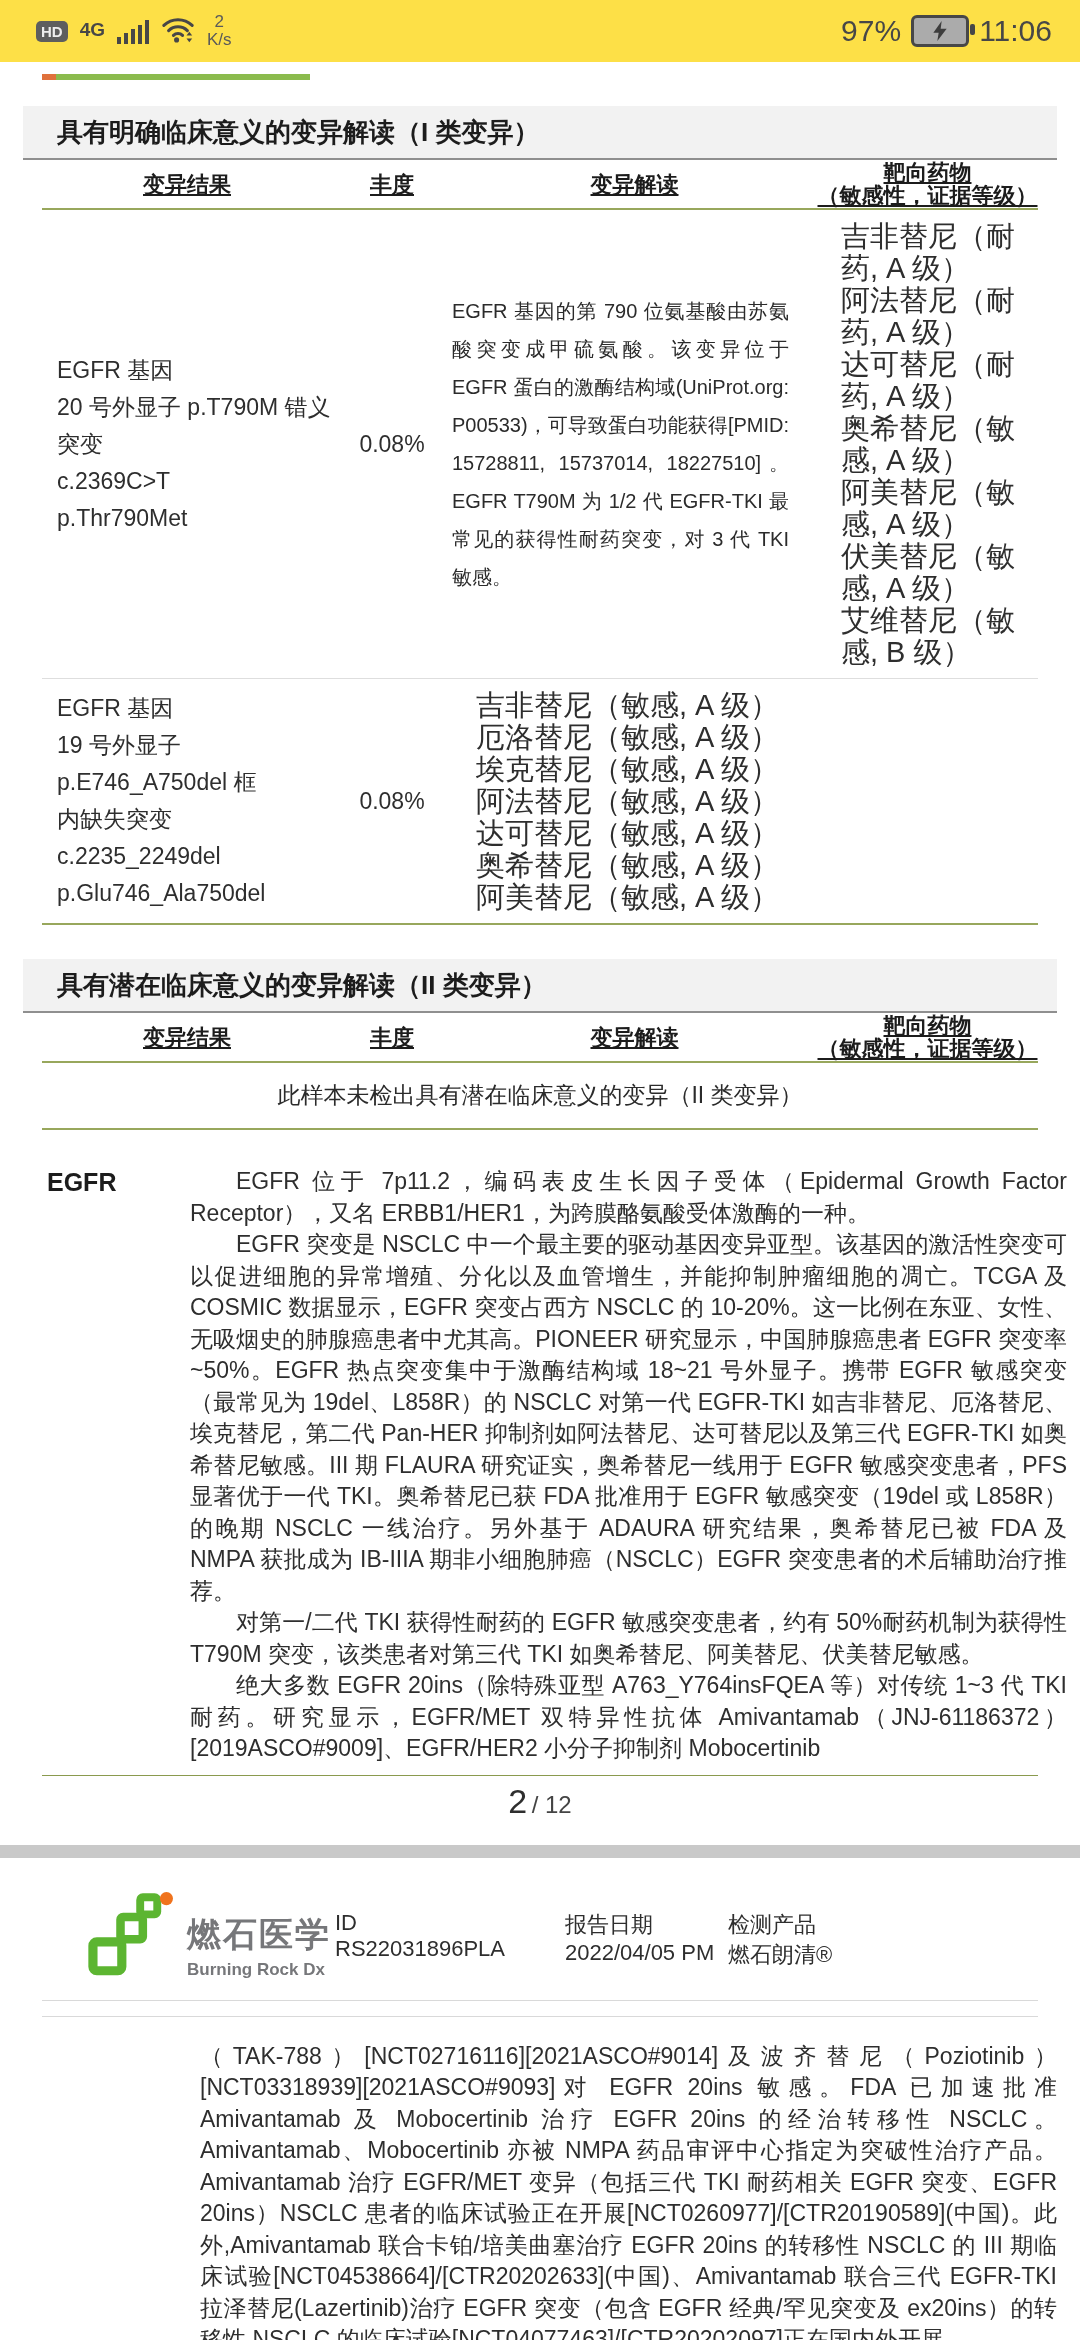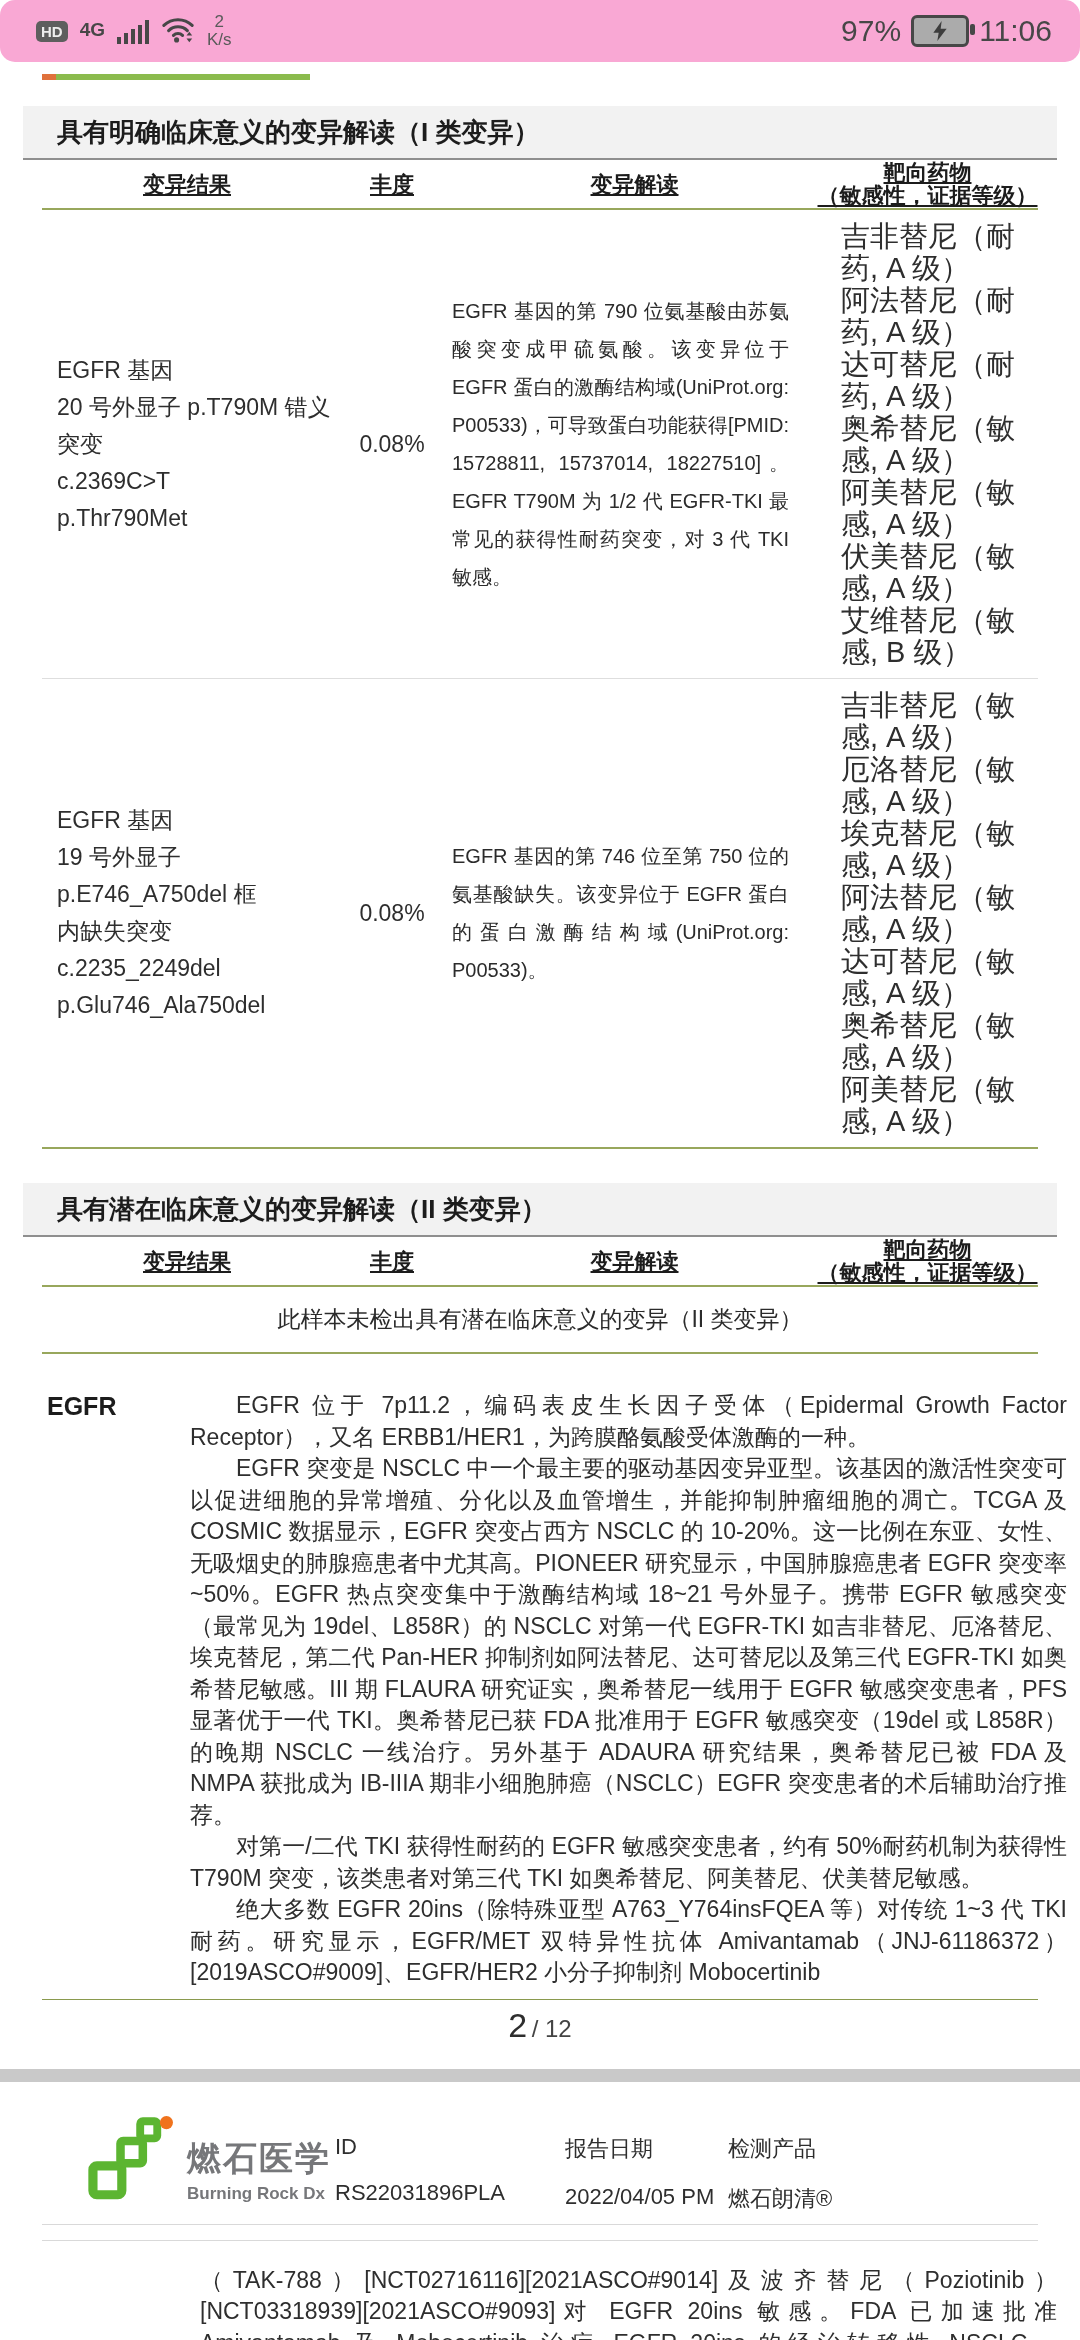--- a/index.html
+++ b/index.html
@@ -3,22 +3,22 @@
 <meta charset="utf-8">
 <style>
   html,body{margin:0;padding:0;}
   body{
     width:1080px;height:2340px;overflow:hidden;background:#ffffff;
     font-family:"Liberation Sans","DejaVu Sans",sans-serif;color:#2e2e2e;
     position:relative;
   }
   
   .status-bar{
-    height:62px;background:#f9a8d4;display:flex;align-items:center;
-    justify-content:space-between;padding:0 28px 0 36px;box-sizing:border-box;color:#474747;border-radius:15px;
+    height:62px;background:#fde047;display:flex;align-items:center;
+    justify-content:space-between;padding:0 28px 0 36px;box-sizing:border-box;color:#474747;
   }
   .sb-left{display:flex;align-items:center;gap:12px;}
   .hd-badge{background:#5e5e5e;color:#ededed;font-size:15px;font-weight:bold;
     border-radius:5px;padding:3px 5px;line-height:1;}
   .net-label{font-size:19px;font-weight:bold;align-self:flex-start;margin-top:6px;}
   .signal-bars{display:flex;align-items:flex-end;gap:3px;height:26px;}
   .signal-bars i{display:block;width:4px;background:#474747;}
   .speed{display:flex;flex-direction:column;align-items:center;font-size:17px;line-height:18px;color:#5a5a5a;}
   .sb-right{display:flex;align-items:center;gap:10px;justify-content:flex-end;}
   .batt-pct{font-size:30px;}
@@ -67,21 +67,21 @@
   .page-num .big{font-size:34px;color:#2e2e2e;}
   .page-num .small{font-size:24px;color:#444;}
   .page-gap{height:13px;background:#c9c9c9;margin-top:24px;}
   
   .p3-head{position:relative;height:128px;}
   .logo{position:absolute;left:85px;top:34px;display:flex;align-items:flex-end;gap:10px;}
   .logo-text .cn{font-size:34px;font-weight:600;color:#76777a;letter-spacing:2px;}
   .logo-text .en{font-size:17px;font-weight:bold;color:#76777a;margin-top:2px;}
   .meta-item{position:absolute;top:52px;}
   .meta-item .lab{font-size:22px;color:#2e2e2e;}
-  .meta-item .val{font-size:22px;color:#2e2e2e;margin-top:20px;}
+  .meta-item .val{font-size:22px;color:#2e2e2e;}
   .m1{left:335px;}.m2{left:565px;}.m3{left:728px;}
   .rule{margin:0 42px;border-top:1px solid #d9d9d9;}
   .rule1{margin-top:14px;}
   .rule2{margin-top:15px;}
   .p3-body{margin:24px 23px 0 200px;}
 </style>
 </head>
 <body>
 
 <header class="status-bar">
@@ -156,21 +156,20 @@
 艾维替尼（敏感, B 级）</div>
     </div>
 
     <div class="grid row green-bottom">
       <div class="cell-variant">EGFR 基因
 19 号外显子 p.E746_A750del 框
 内缺失突变
 c.2235_2249del
 p.Glu746_Ala750del</div>
       <div class="cell-abn">0.08%</div>
-      <div class="cell-interp">EGFR 基因的第 746 位至第 750 位的氨基酸缺失。该变异位于 EGFR 蛋白的蛋白激酶结构域(UniProt.org: P00533)。</div>
       <div class="cell-drugs">吉非替尼（敏感, A 级）
 厄洛替尼（敏感, A 级）
 埃克替尼（敏感, A 级）
 阿法替尼（敏感, A 级）
 达可替尼（敏感, A 级）
 奥希替尼（敏感, A 级）
 阿美替尼（敏感, A 级）</div>
     </div>
   </div>
 

